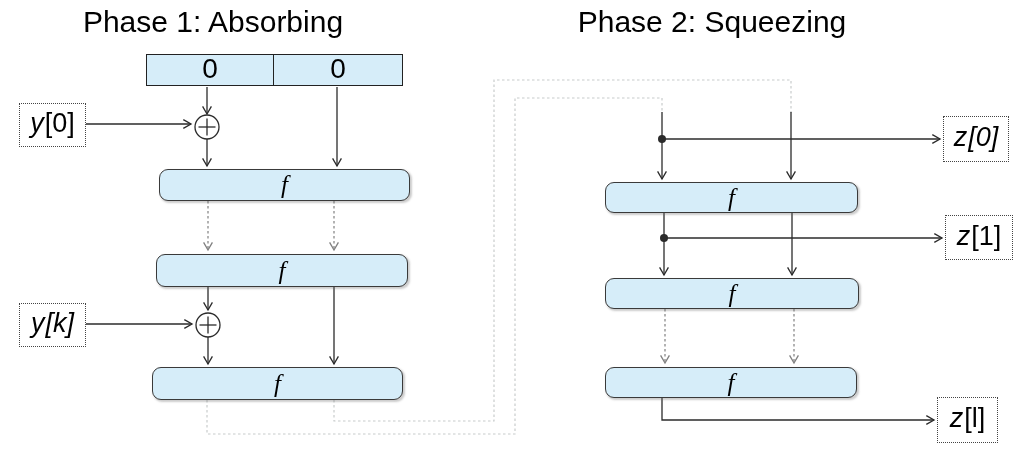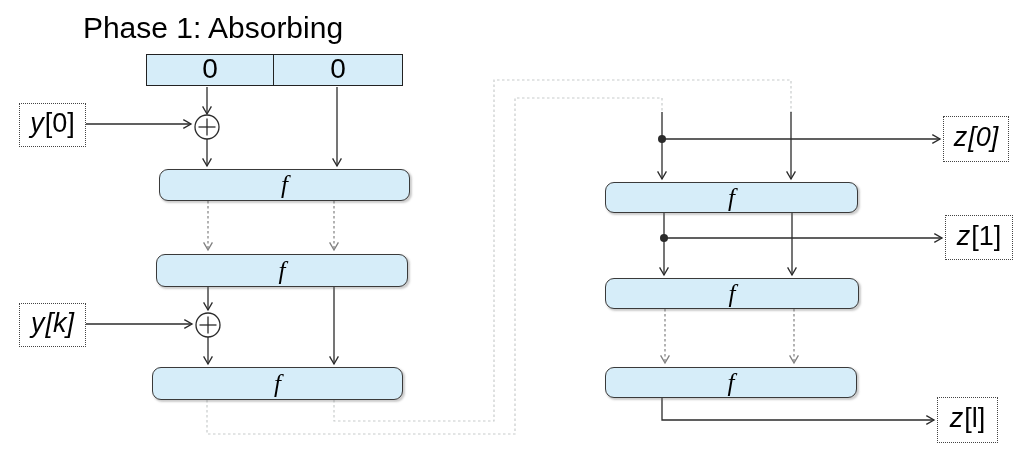--- a/index.html
+++ b/index.html
@@ -1,21 +1,21 @@
 <!DOCTYPE html>
 <html style="--box-fill: #d6edf9; --box-border: #3a3a3a; --wire: #2b2b2b; --dashed-arrow: #808080; --wrap-wire: #c8cccc; --background: #ffffff; --text: #000000;"><head>
 <meta charset="utf-8">
 <style>
   html,body{margin:0;padding:0;background:#fff;}
   .canvas{
     position:relative;width:1023px;height:451px;background:var(--background,#fff);
     font-family:"Liberation Sans",sans-serif;color:var(--text,#000);overflow:hidden;
   }
   .title{
-    position:absolute;top:10px;width:320px;text-align:center;
+    position:absolute;top:4px;width:320px;text-align:center;
     font-size:30px;line-height:36px;color:var(--text,#000);white-space:nowrap;
   }
   #title-phase1{left:53px;}
   #title-phase2{left:552px;}
   svg.wires{position:absolute;left:0;top:0;width:1023px;height:451px;}
   .w{stroke:var(--wire,#2b2b2b);stroke-width:1.3;fill:none;}
   .d{stroke:var(--dashed-arrow,#808080);stroke-width:1.2;fill:none;stroke-dasharray:2.5 2.5;}
   .wrap{stroke:var(--wrap-wire,#c8cccc);stroke-width:1.2;fill:none;stroke-dasharray:2.5 2.5;}
   .xorc{fill:#fff;stroke:var(--wire,#2b2b2b);stroke-width:1.3;}
   .dot{fill:var(--wire,#2b2b2b);stroke:none;}
@@ -57,20 +57,21 @@
   .var{font-style:italic;margin-right:1px;}
   .idx{font-style:normal;}
   .idx-italic{font-style:italic;}
 </style>
 </head>
 <body>
 
 <div class="canvas">
 
   <div class="title" id="title-phase1">Phase 1: Absorbing</div>
+  <div class="title" id="title-phase2">Phase 2: Squeezing</div>
 
   <svg class="wires" viewBox="0 0 1023 451" xmlns="http://www.w3.org/2000/svg">
     <defs>
       <marker id="ab" viewBox="0 0 10 10" refX="8" refY="5" markerWidth="11" markerHeight="11" markerUnits="userSpaceOnUse" orient="auto">
         <path class="ah" d="M1,1 L8,5 L1,9"></path>
       </marker>
       <marker id="ag" viewBox="0 0 10 10" refX="8" refY="5" markerWidth="11" markerHeight="11" markerUnits="userSpaceOnUse" orient="auto">
         <path class="ahg" d="M1,1 L8,5 L1,9"></path>
       </marker>
     </defs>

